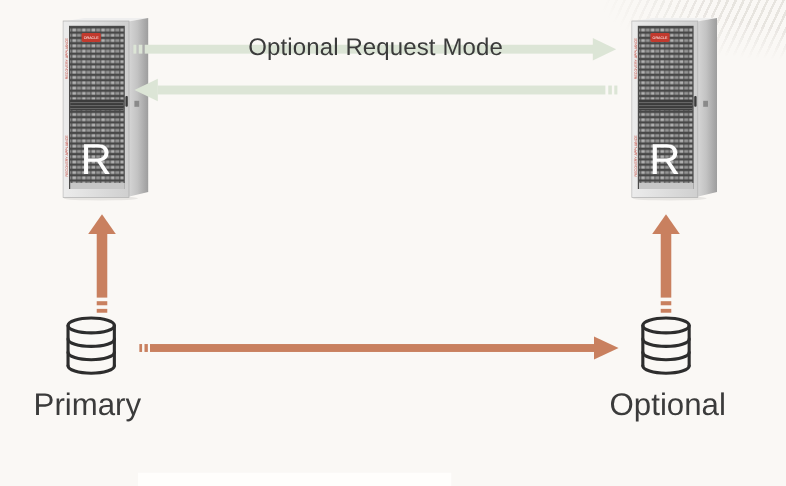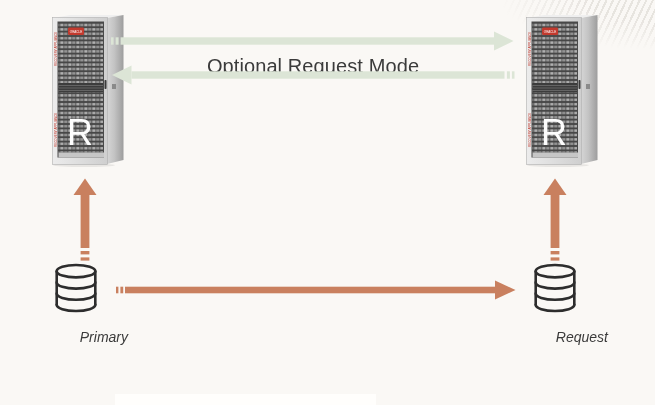--- a/index.html
+++ b/index.html
@@ -21,21 +21,21 @@
     background:repeating-linear-gradient(115deg, rgba(178,172,163,0.26) 0 2px, transparent 2px 6px);
     -webkit-mask-image:radial-gradient(ellipse 100% 115% at 100% 0%, #000 30%, transparent 72%);
     mask-image:radial-gradient(ellipse 100% 115% at 100% 0%, #000 30%, transparent 72%);
   }
   .flow-label{
     color:var(--label-text);
     font-size:20px;line-height:20px;text-align:center;letter-spacing:0.1px;
   }
   .node-label{
     color:var(--label-text);
-    font-size:14px;line-height:22px;text-align:right;font-style:italic;
+    font-size:26px;line-height:22px;text-align:left;
   }
   .arrow-green{color:var(--arrow-green);}
   .arrow-orange{color:var(--arrow-orange);}
   .arrow-green svg *, .arrow-orange svg *{fill:currentColor;}
   .cyl{stroke:#2d2d2d;stroke-width:2.6;fill:none;stroke-linecap:round;}
   .bottom-panel{
     left:115px;top:394px;width:261px;height:11px;background:#fffefc;
   }
   .rack-letter{font-family:"Liberation Sans",sans-serif;font-weight:400;}
 </style>
@@ -114,21 +114,21 @@
 
   <div class="abs arrow-green" style="left:111px;top:31px;">
     <svg width="404" height="20" viewBox="0 0 404 20">
       <rect x="0" y="6.3" width="2.6" height="7.4"></rect>
       <rect x="4.6" y="6.3" width="3" height="7.4"></rect>
       <rect x="9.6" y="6.3" width="374" height="7.4"></rect>
       <polygon points="383,0.6 402.5,10 383,19.4"></polygon>
     </svg>
   </div>
 
-  <div class="abs flow-label" style="left:158px;top:56px;width:310px;">Optional Request Mode</div>
+  <div class="abs flow-label" style="left:158px;top:30px;width:310px;">Optional Request Mode</div>
 
   <div class="abs arrow-green" style="left:111px;top:65px;">
     <svg width="404" height="20" viewBox="0 0 404 20">
       <polygon points="20.5,0.6 1,10 20.5,19.4"></polygon>
       <rect x="20.5" y="6.3" width="373" height="7.4"></rect>
       <rect x="395.9" y="6.3" width="3" height="7.4"></rect>
       <rect x="400.9" y="6.3" width="2.6" height="7.4"></rect>
     </svg>
   </div>
 
@@ -180,15 +180,15 @@
         <path d="M2.7,8.2 L2.7,41.8"></path>
         <path d="M41.3,8.2 L41.3,41.8"></path>
         <path d="M2.7,41.8 A19.3,6.2 0 0 0 41.3,41.8"></path>
         <path d="M2.7,19.4 A19.3,6.2 0 0 0 41.3,19.4"></path>
         <path d="M2.7,30.6 A19.3,6.2 0 0 0 41.3,30.6"></path>
       </g>
     </svg>
   </div>
 
   <div class="abs node-label" style="left:28px;top:326px;width:100px;">Primary</div>
-  <div class="abs node-label" style="left:508px;top:326px;width:100px;">Request</div>
+  <div class="abs node-label" style="left:508px;top:326px;width:100px;">Optional</div>
 
 </div>
 
 </body></html>

